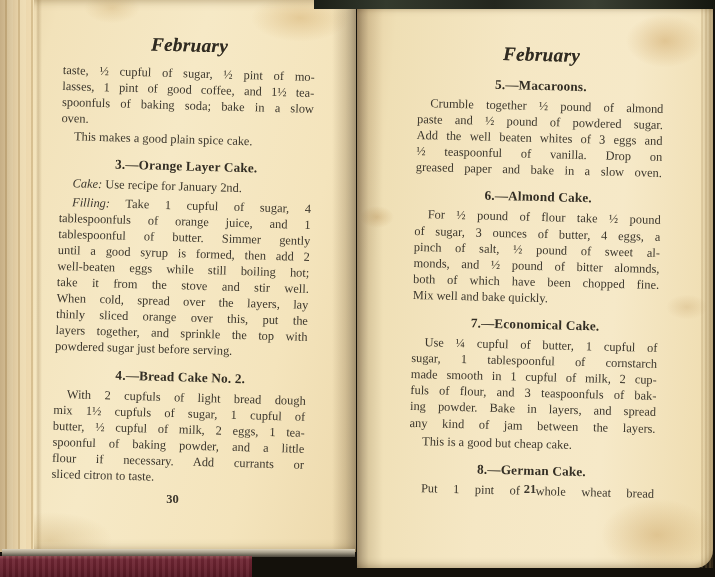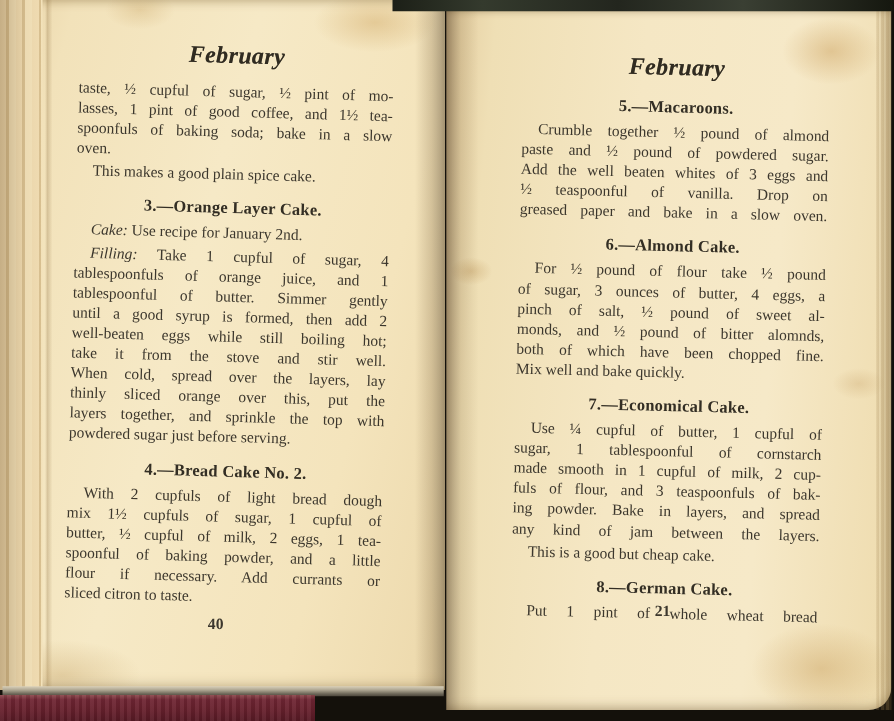--- a/index.html
+++ b/index.html
@@ -175,15 +175,15 @@
         <div class="para indent">
           <div class="line lastline">This is a good but cheap cake.</div>
         </div>
         <div class="recipe-heading">8.—German Cake.</div>
         <div class="para indent">
           <div class="line">Put 1 pint of whole wheat bread</div>
         </div>
       </div>
   </div>
 
-  <div class="folio folio-left">40</div>
+  <div class="folio folio-left">30</div>
   <div class="folio folio-right">21</div>
 </div>
 
 </body></html>

